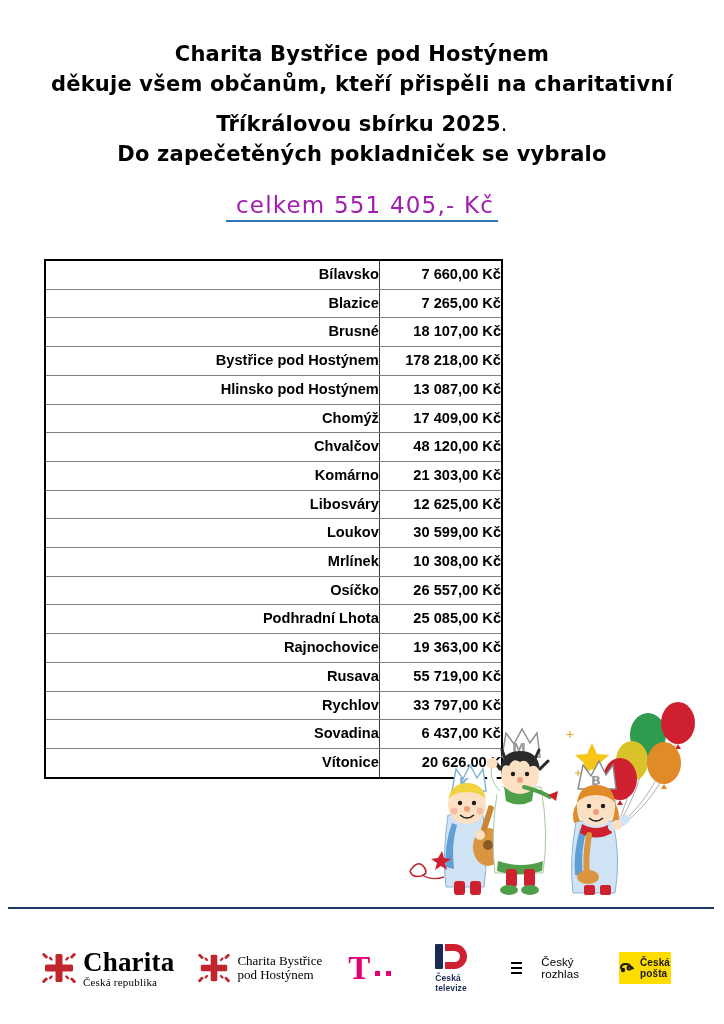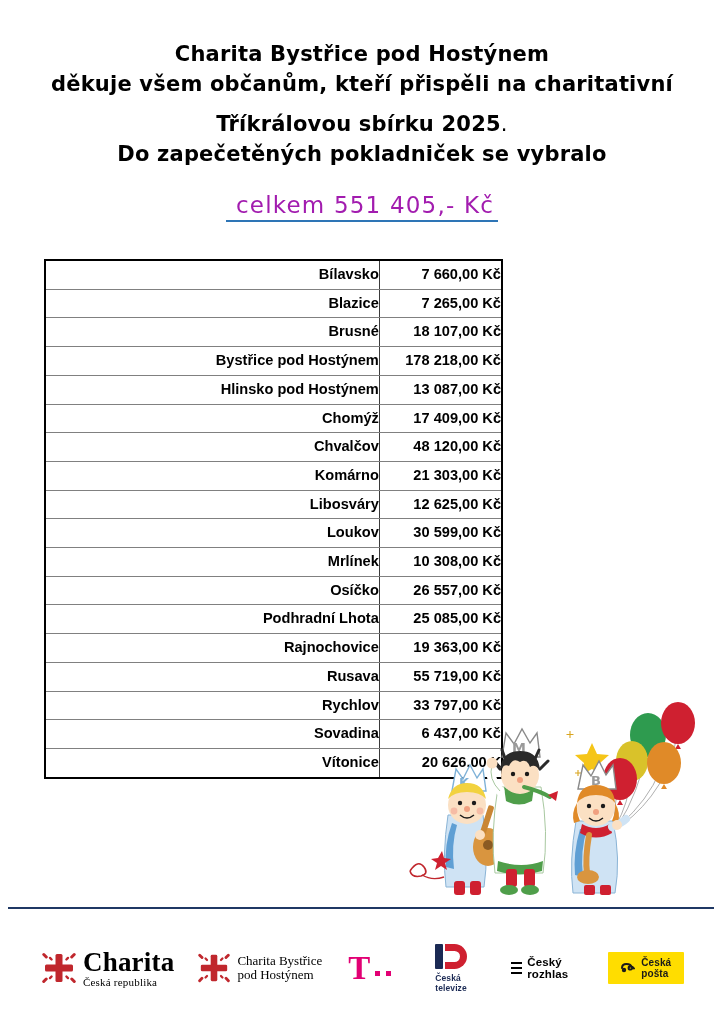--- a/index.html
+++ b/index.html
@@ -212,30 +212,30 @@
     display: block;
     height: 2.4px;
     background: #000000;
   }
   .rozhlas-bars i:nth-child(1) { width: 11px; }
   .rozhlas-bars i:nth-child(2) { width: 11px; }
   .rozhlas-bars i:nth-child(3) { width: 11px; }
   .rozhlas-label {
     font-family: "Liberation Sans", sans-serif;
     font-size: 11.5px;
-    font-weight: bold;
+    font-weight: normal;
     color: #000000;
-    margin-left: 5px;
+    margin-left: 19px;
     letter-spacing: 0.1px;
   }
 
   .logo-posta {
     margin-left: 40px;
     background: #ffdd00;
-    padding: 5px 13px;
+    padding: 5px 1px;
     border-radius: 1px;
   }
   .posta-horn { display: block; }
   .posta-label {
     font-family: "Liberation Sans", sans-serif;
     font-size: 10px;
     font-weight: bold;
     color: #1a1a1a;
     margin-left: 5px;
     letter-spacing: 0.1px;

